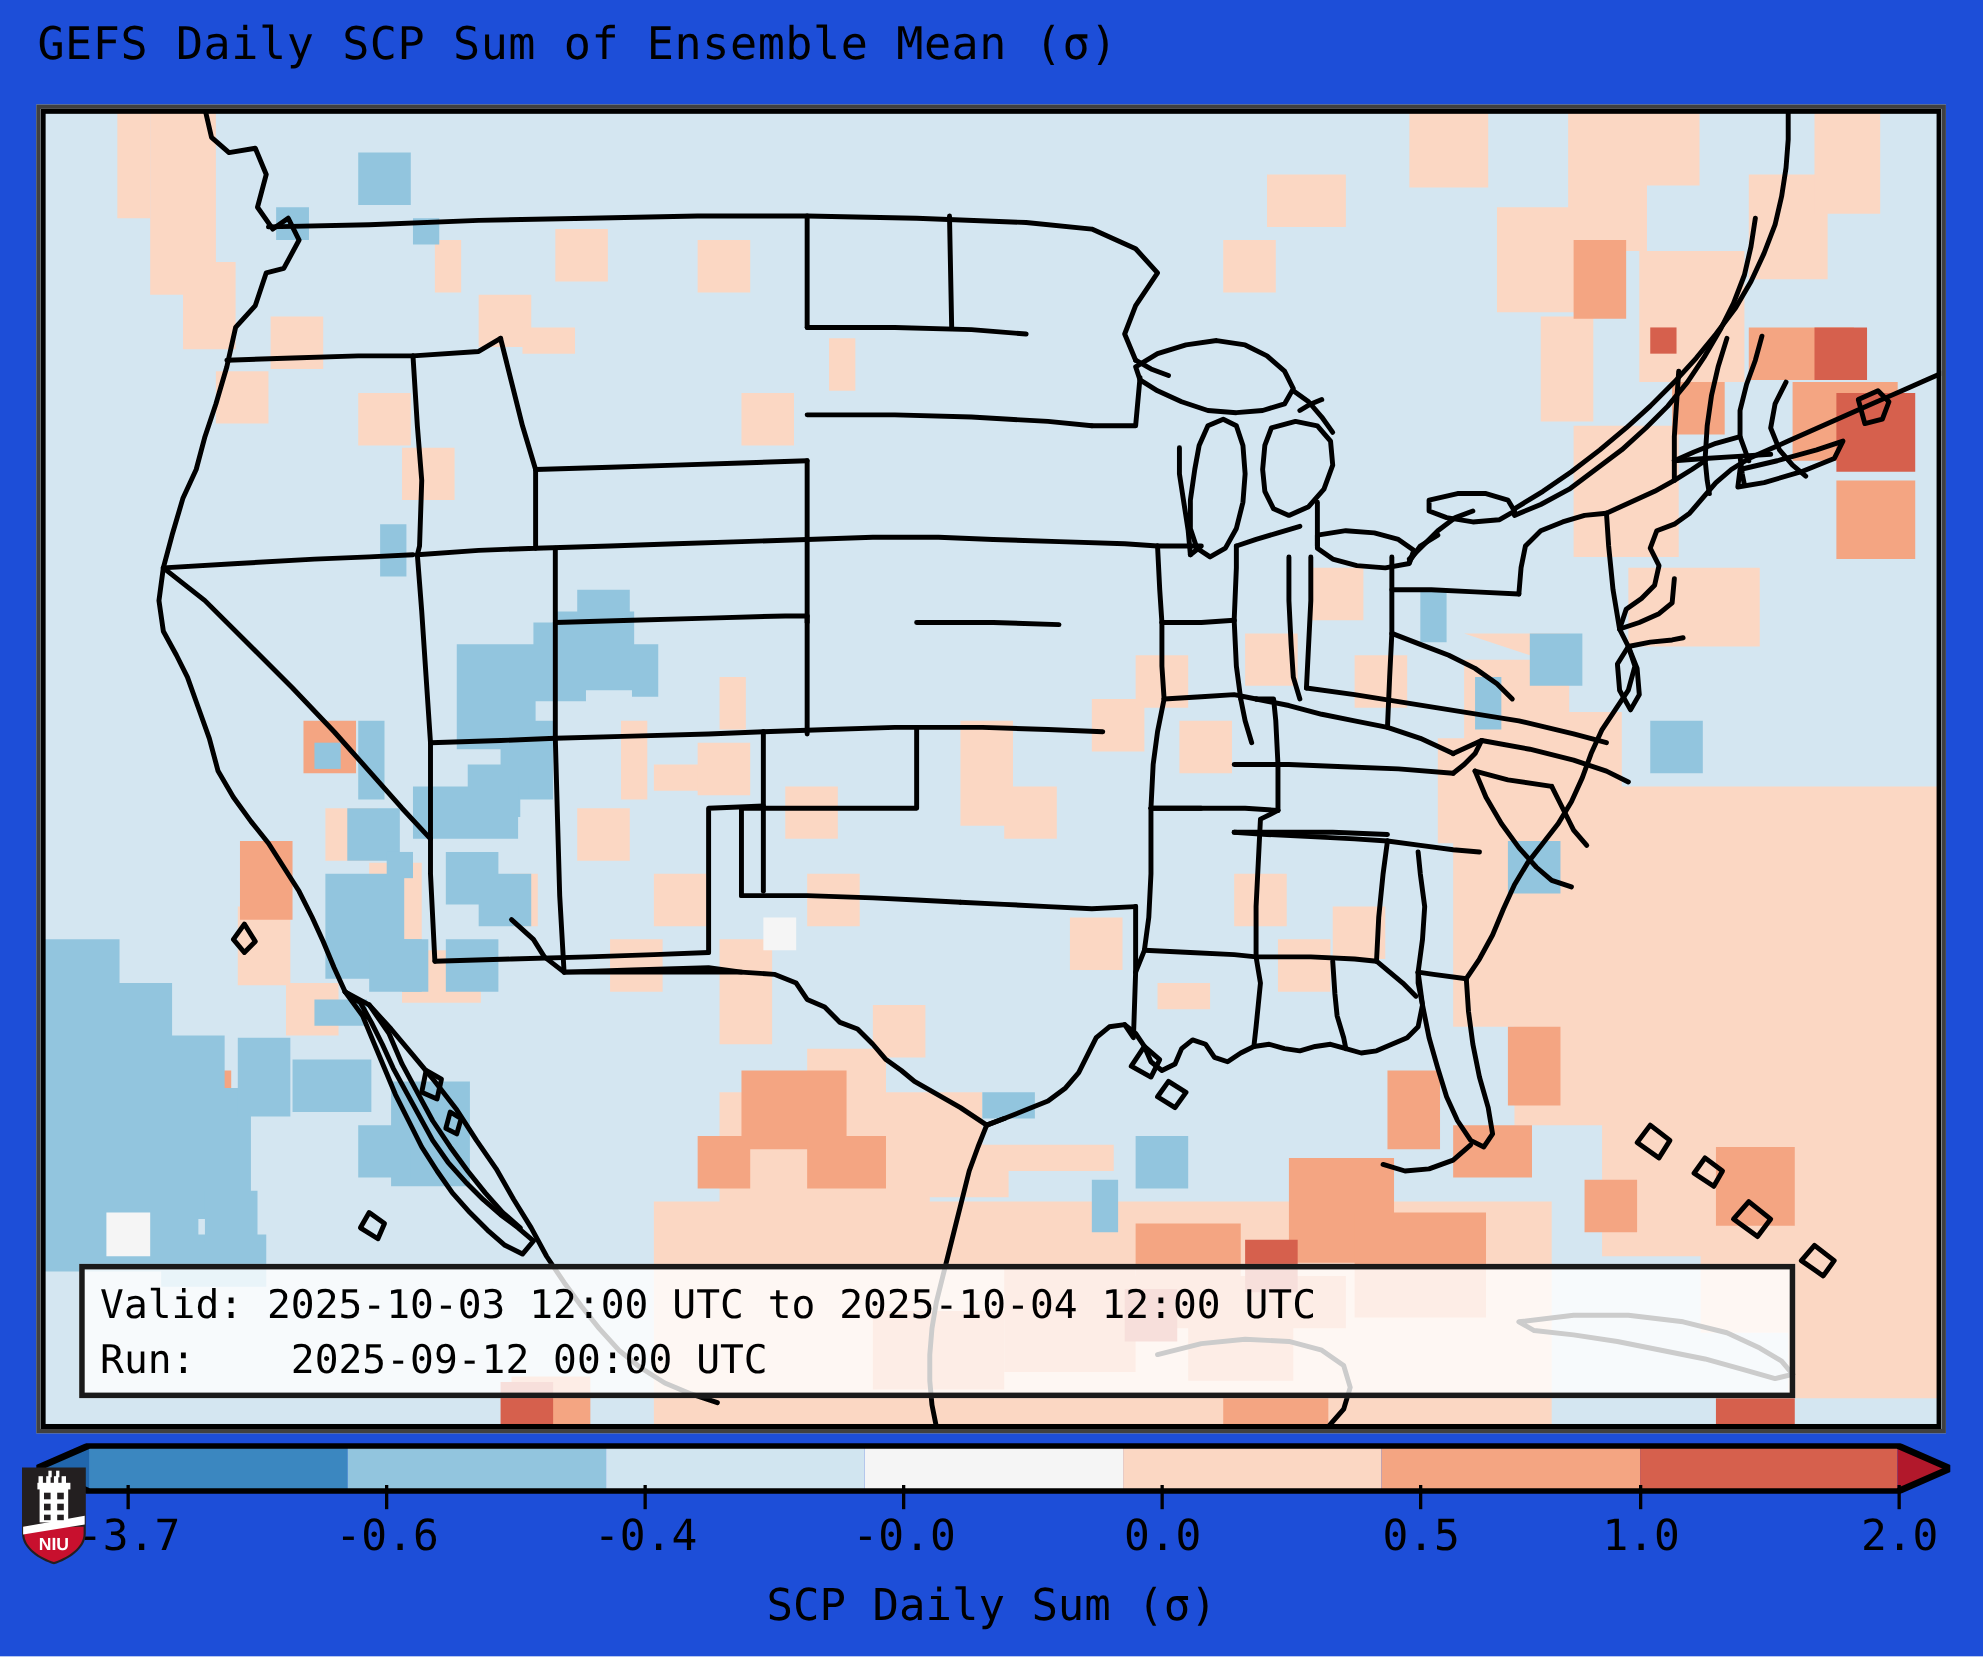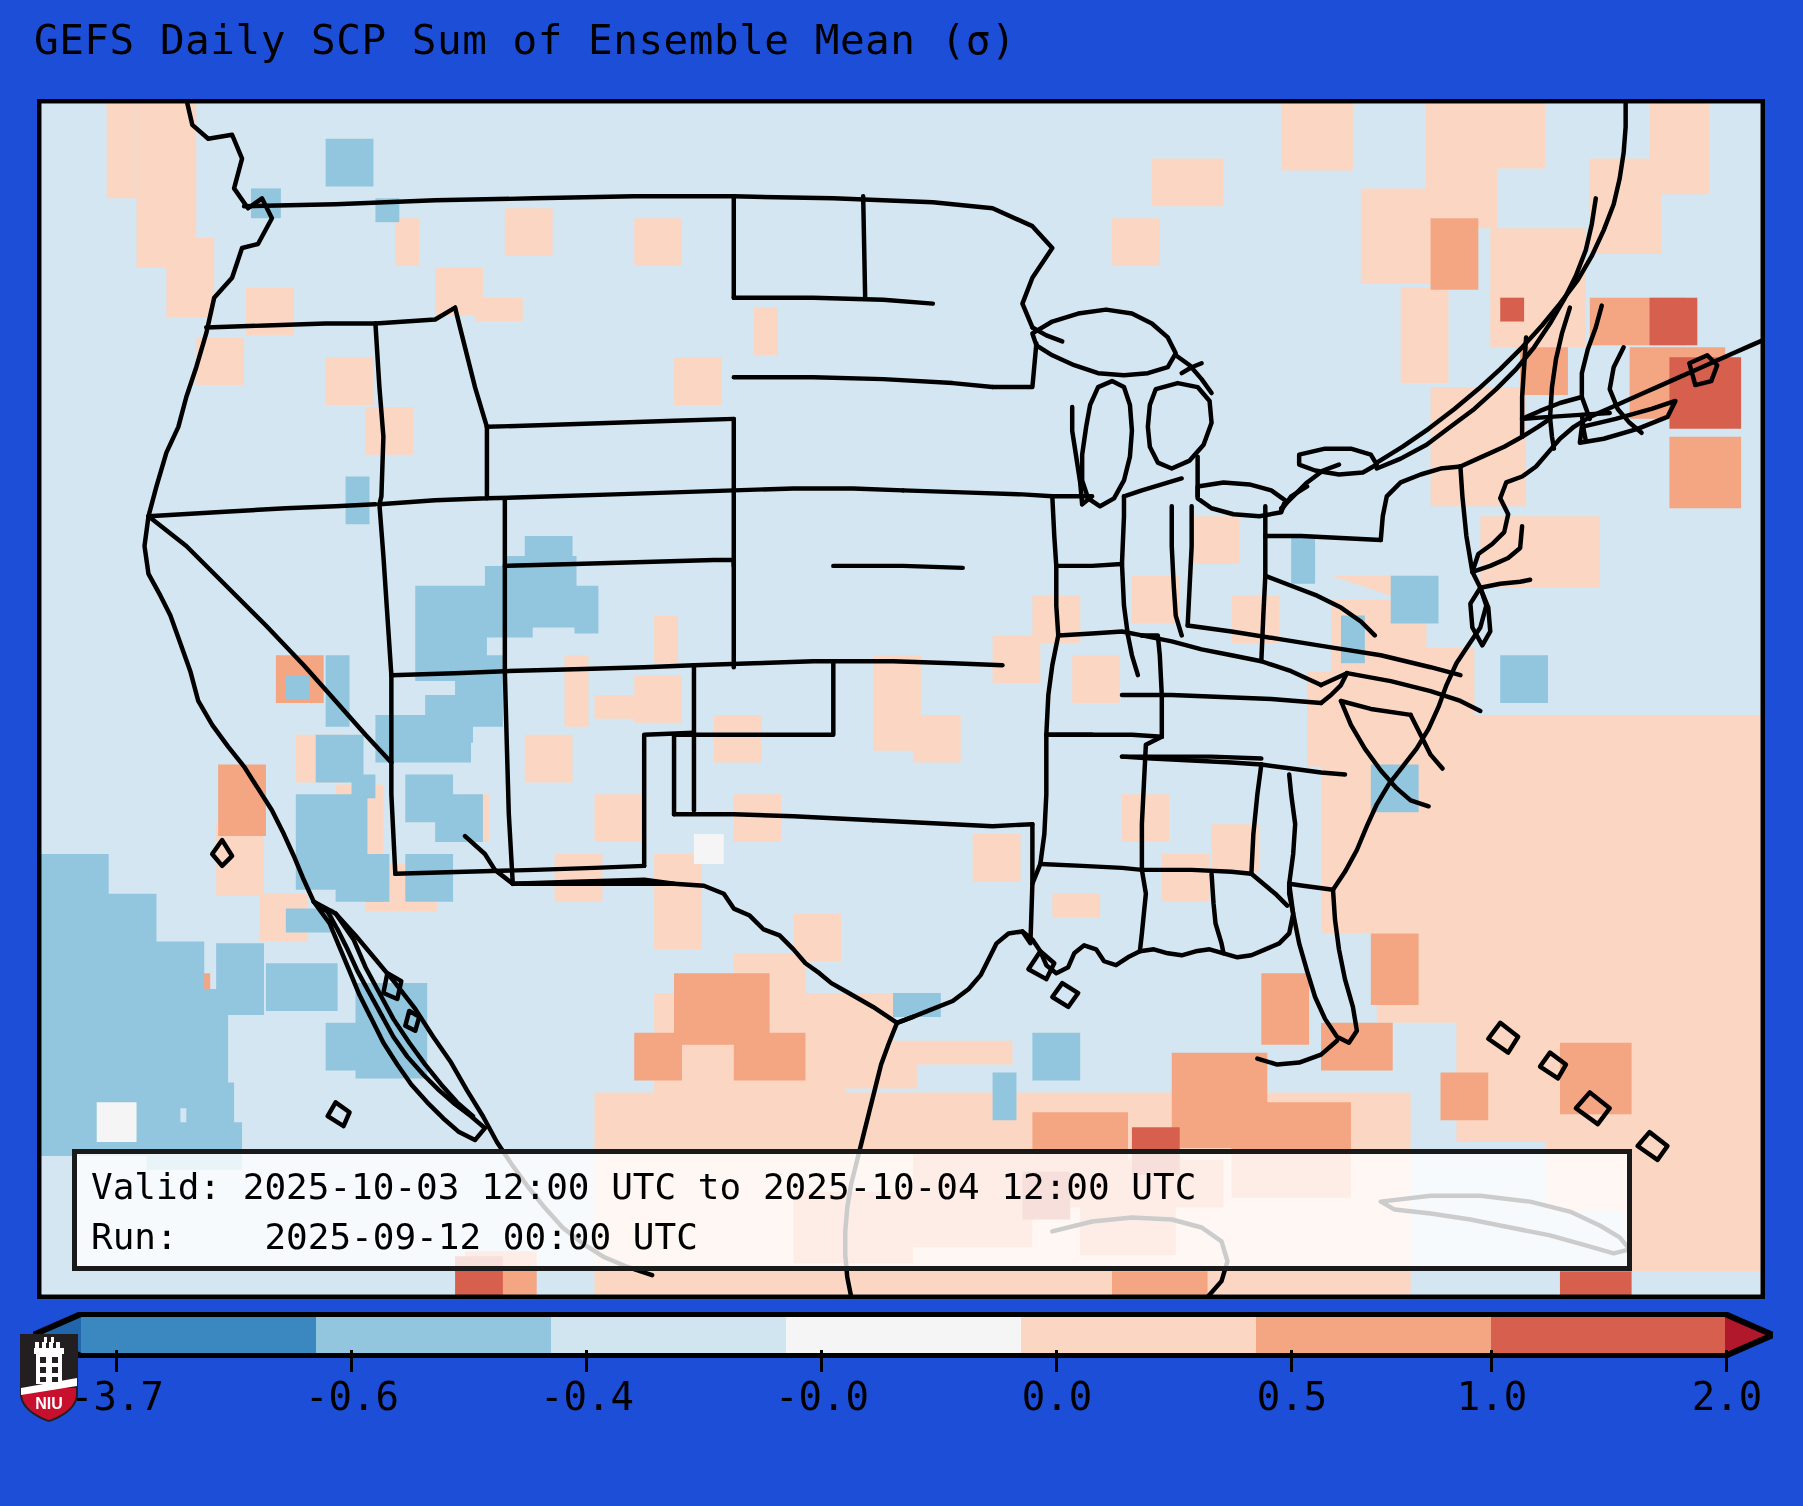--- a/index.html
+++ b/index.html
@@ -34,21 +34,21 @@
     font-family: "DejaVu Sans Mono", monospace;
   }
 
   
   #map-panel {
     position: absolute;
     left: 33px;
     top: 95px;
     width: 1736px;
     height: 1208px;
-    border: 4px solid #1d4ed8;
+    border: 4px solid #404040;
     box-sizing: border-box;
     overflow: hidden;
     background: #d4e6f1;
   }
   #map-svg {
     position: absolute;
     left: 0; top: 0;
     width: 100%;
     height: 100%;
     display: block;
@@ -589,20 +589,21 @@
     <div class="tick-label" style="left:84px">-3.7</div>
     <div class="tick-label" style="left:319px">-0.6</div>
     <div class="tick-label" style="left:554px">-0.4</div>
     <div class="tick-label" style="left:789px">-0.0</div>
     <div class="tick-label" style="left:1024px">0.0</div>
     <div class="tick-label" style="left:1259px">0.5</div>
     <div class="tick-label" style="left:1459px">1.0</div>
     <div class="tick-label" style="left:1694px">2.0</div>
   </div>
 
+  <div id="cbar-label">SCP Daily Sum (σ)</div>
 
   <div id="niu-logo">
     <svg viewBox="0 0 62 92" width="62" height="92">
 
       <path d="M2 2 H60 V62 C60 76 44 86 31 90 C18 86 2 76 2 62 Z" fill="#231f20"></path>
 
       <path d="M4 56 H58 V62 C58 75 43 84 31 88 C19 84 4 75 4 62 Z" fill="#c8102e"></path>
 
       <path d="M3 56 L59 46 L59 54 L3 63 Z" fill="#ffffff"></path>
 

